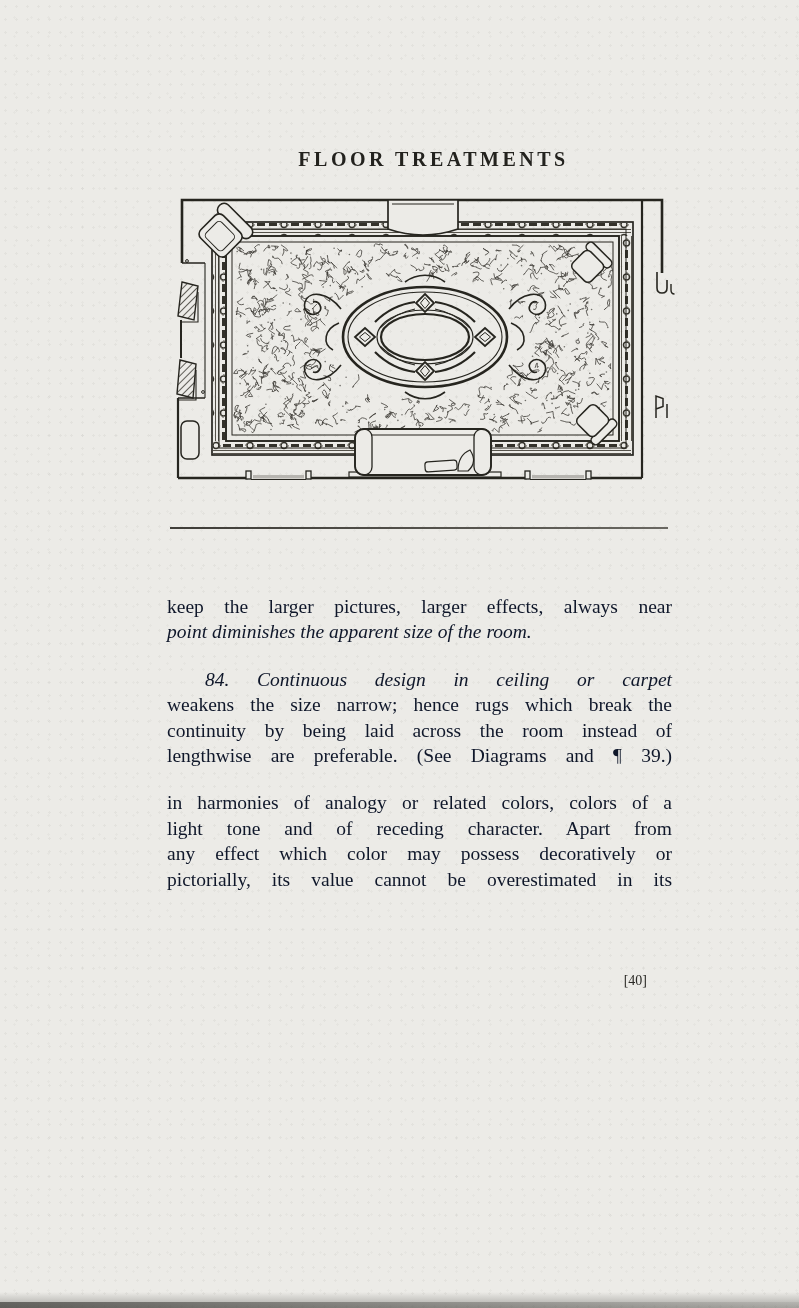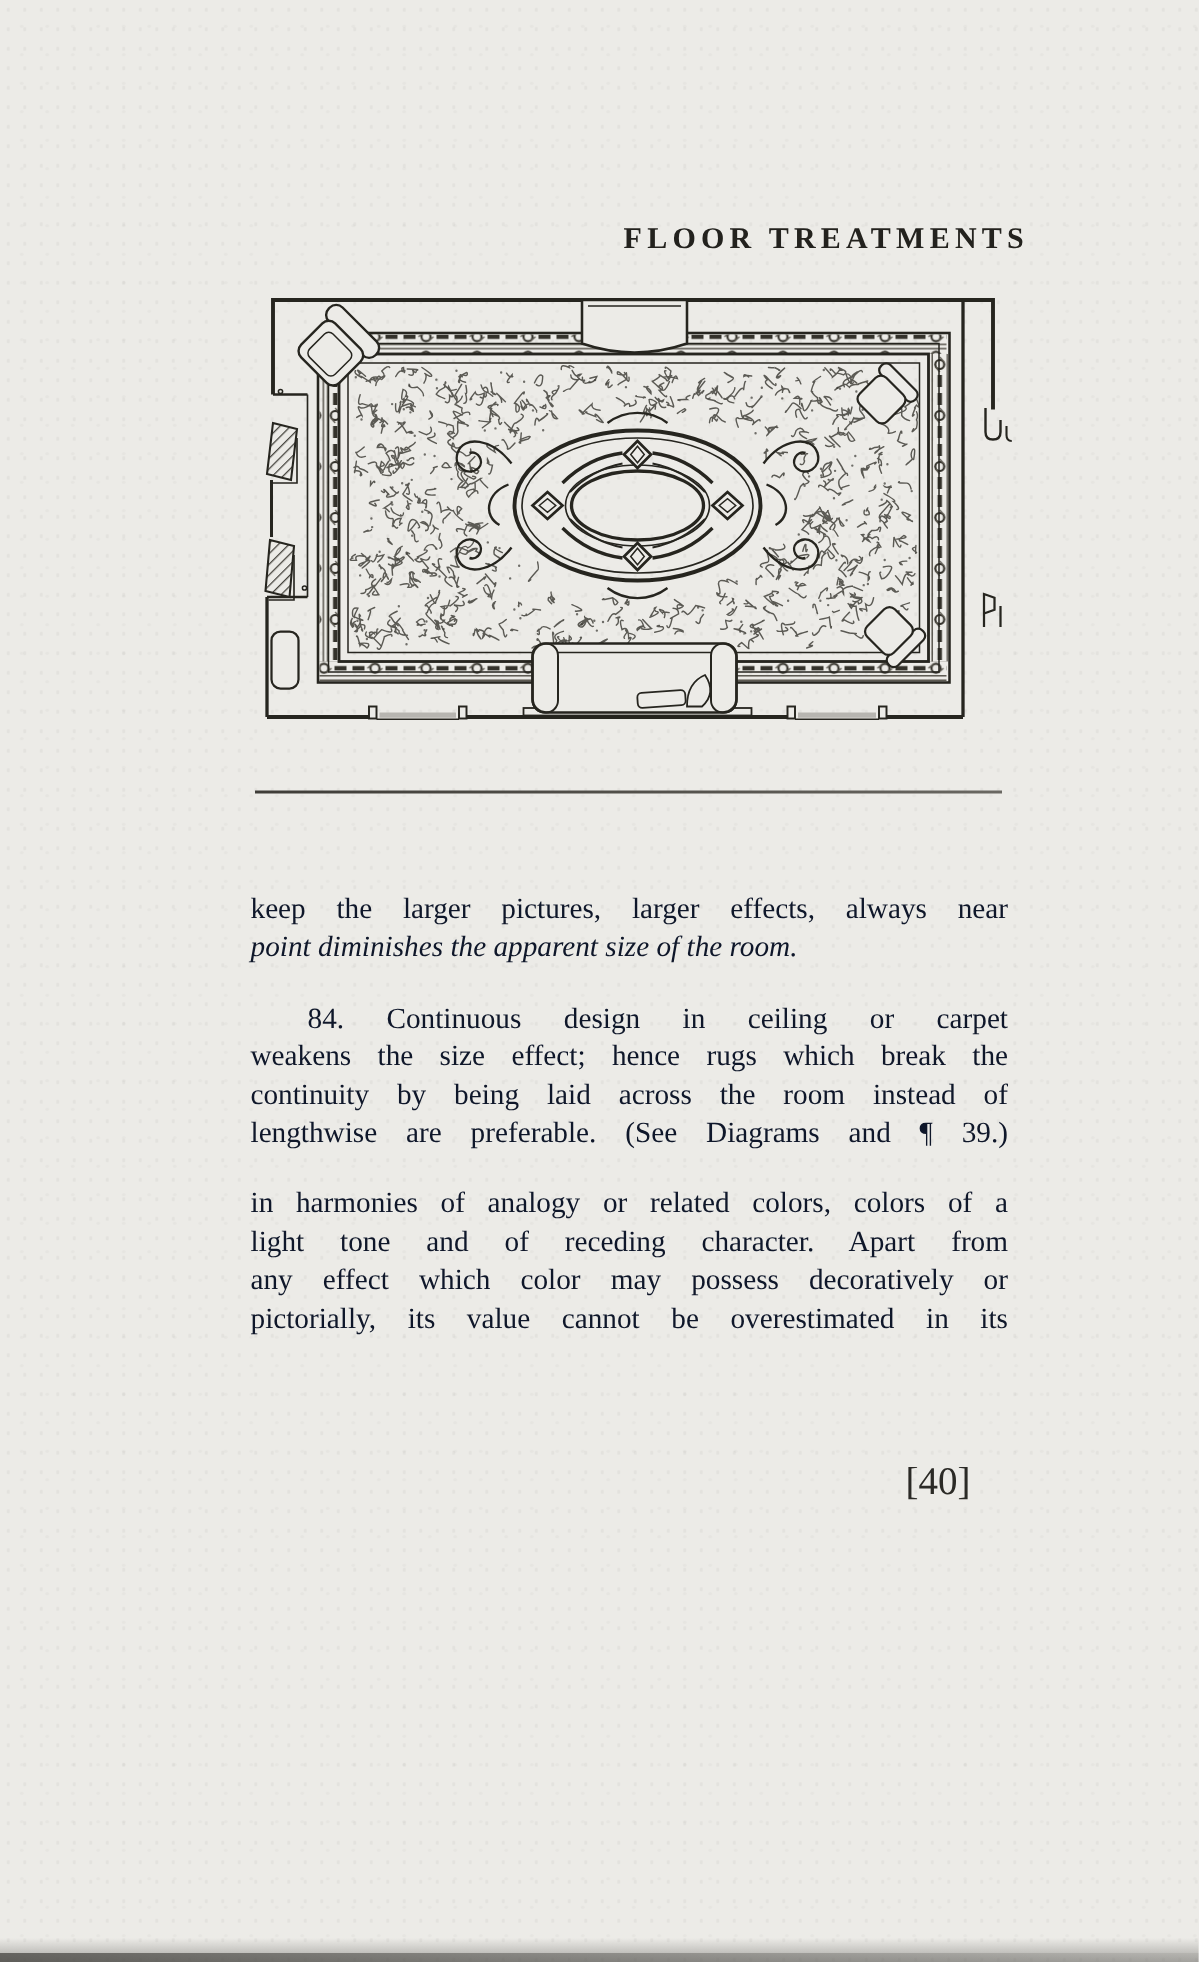--- a/index.html
+++ b/index.html
@@ -9,40 +9,40 @@
     background-image:
       radial-gradient(rgba(60,58,52,.05) 1px, transparent 1.2px),
       radial-gradient(rgba(60,58,52,.035) 1px, transparent 1.2px);
     background-size:11px 13px,17px 19px;
     background-position:0 0,6px 8px;
     font-family:"Liberation Serif", serif;
     color:#2B2A26;
   }
   .page-title{
     position:absolute;left:181px;top:148px;width:505px;
-    text-align:right;font-size:20px;font-weight:700;letter-spacing:3.5px;
+    text-align:center;font-size:20px;font-weight:700;letter-spacing:3.5px;
     color:#23221e;
   }
   .figure{position:absolute;left:165px;top:192px;}
   .figure svg .wl{stroke:#26251f;fill:none;}
   .rule{
     position:absolute;left:170px;top:527px;width:498px;height:2px;
     background:linear-gradient(to right,#3f3d38,#56544e 60%,#6a6862);
   }
   .body-text{
     position:absolute;left:167px;top:594px;width:505px;
     font-size:19.5px;line-height:25.4px;color:#0f172a;
   }
   .para{margin:0 0 22px 0;}
   .tline{text-align:justify;text-align-last:justify;white-space:normal;}
-  .tline.first{padding-left:38px;}
+  .tline.first{padding-left:38px;font-style:italic;}
   .tline.last{text-align-last:left;font-style:italic;}
   .page-number{
     position:absolute;left:167px;top:973px;width:480px;
-    text-align:right;font-size:26px;
+    text-align:right;font-size:14px;
   }
   .scan-edge{
     position:absolute;left:0;right:0;bottom:0;height:16px;
     background:linear-gradient(to top, rgba(100,99,95,.5), rgba(100,99,95,0));
   }
   .scan-edge::after{
     content:'';position:absolute;left:0;bottom:0;height:6px;width:100%;
     background:linear-gradient(to right, rgba(70,69,65,.75), rgba(150,149,144,.25));
   }
 </style>
@@ -195,21 +195,21 @@
 
 <div class="rule"></div>
 
 <div class="body-text">
     <div class="para">
       <div class="tline">keep the larger pictures, larger effects, always near</div>
       <div class="tline last">point diminishes the apparent size of the room.</div>
     </div>
     <div class="para">
       <div class="tline first">84. Continuous design in ceiling or carpet</div>
-      <div class="tline">weakens the size effect; hence rugs which break the</div>
+      <div class="tline">weakens the size narrow; hence rugs which break the</div>
       <div class="tline">continuity by being laid across the room instead of</div>
       <div class="tline">lengthwise are preferable.  (See Diagrams and ¶ 39.)</div>
     </div>
     <div class="para">
       <div class="tline">in harmonies of analogy or related colors, colors of a</div>
       <div class="tline">light tone and of receding character.  Apart from</div>
       <div class="tline">any effect which color may possess decoratively or</div>
       <div class="tline">pictorially, its value cannot be overestimated in its</div>
     </div>
   </div>

